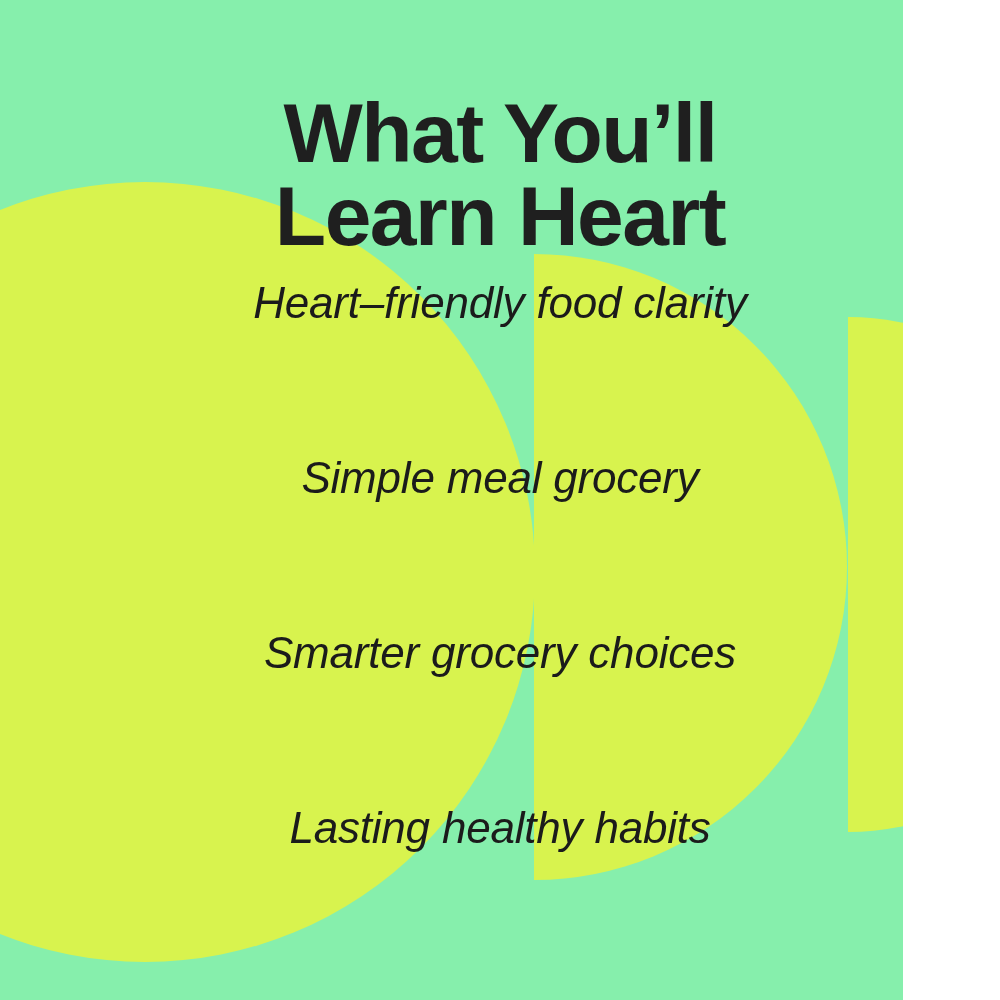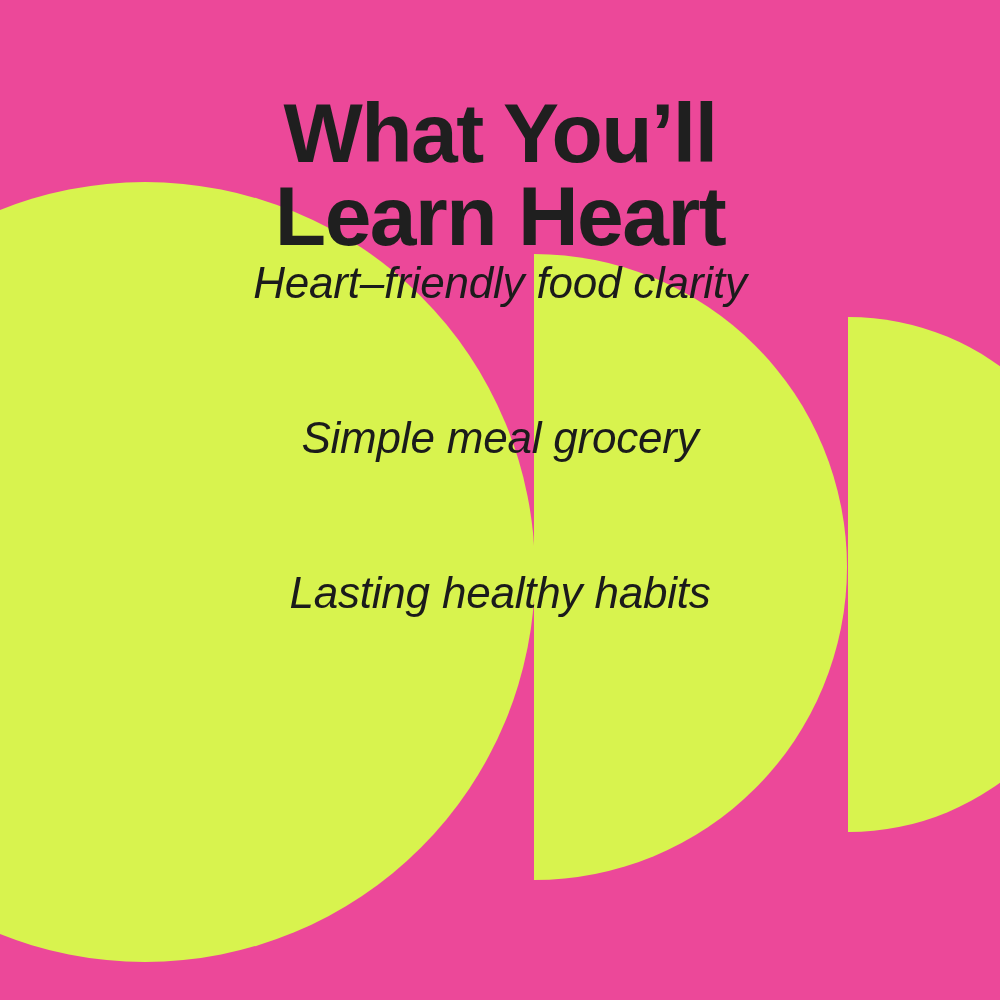--- a/index.html
+++ b/index.html
@@ -8,23 +8,23 @@
   }
   body {
     width: 1000px;
     height: 1000px;
     overflow: hidden;
     font-family: "Liberation Sans", sans-serif;
   }
 
   #canvas {
     position: relative;
-    width: 1000px;
+    width: 903px;
     height: 1000px;
-    background: #ec4899;
+    background: #86efac;
     overflow: hidden;
   }
 
   
   .shapes-layer {
     position: absolute;
     inset: 0;
     width: 1000px;
     height: 1000px;
   }
@@ -102,20 +102,21 @@
     height: 155px;
     line-height: 62px;
     text-align: center;
     color: #1b1b1b;
     font-family: "Liberation Sans", sans-serif;
     font-style: italic;
     font-weight: normal;
     font-size: 44px;
     letter-spacing: -0.2px;
     white-space: nowrap;
+    margin-top: 20px;
   }
 </style>
 </head>
 <body>
 
 <div id="canvas">
 
   <div class="shapes-layer">
     <div class="shape-circle-large"></div>
     <div class="shape-halfcircle-mid"></div>
@@ -125,17 +126,18 @@
   <div class="content-layer">
 
     <h1 class="headline">
       <span class="hl-line">What You’ll</span>
       <span class="hl-line">Learn Heart</span>
     </h1>
 
     <ul class="benefit-list">
       <li class="benefit-item">Heart–friendly food clarity</li>
       <li class="benefit-item">Simple meal grocery</li>
+      <li class="benefit-item">Smarter grocery choices</li>
       <li class="benefit-item">Lasting healthy habits</li>
     </ul>
 
   </div>
 </div>
 
 </body></html>

